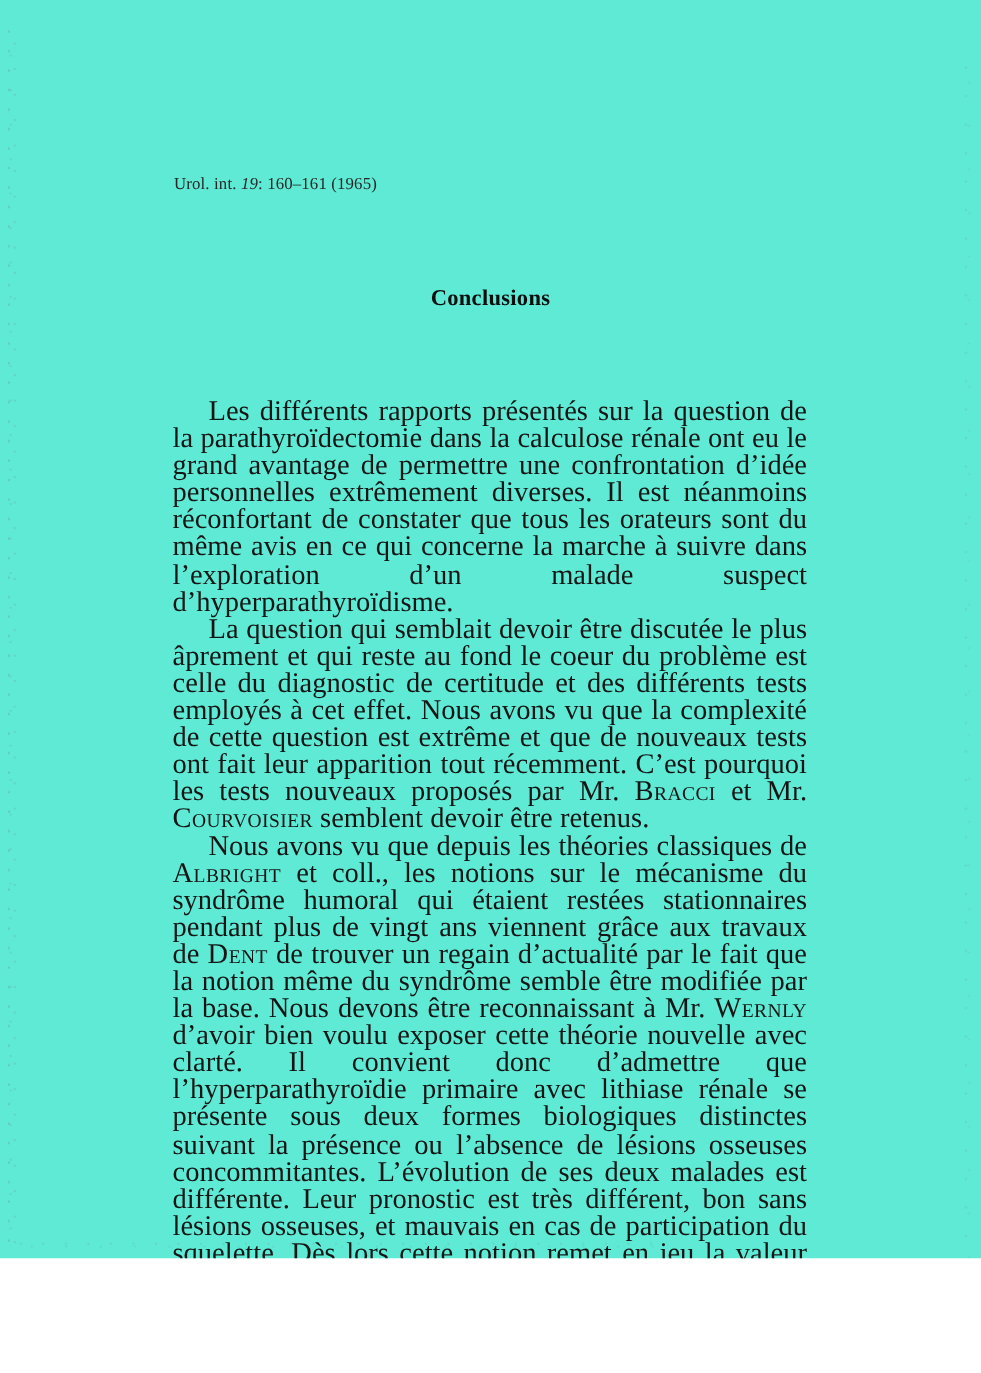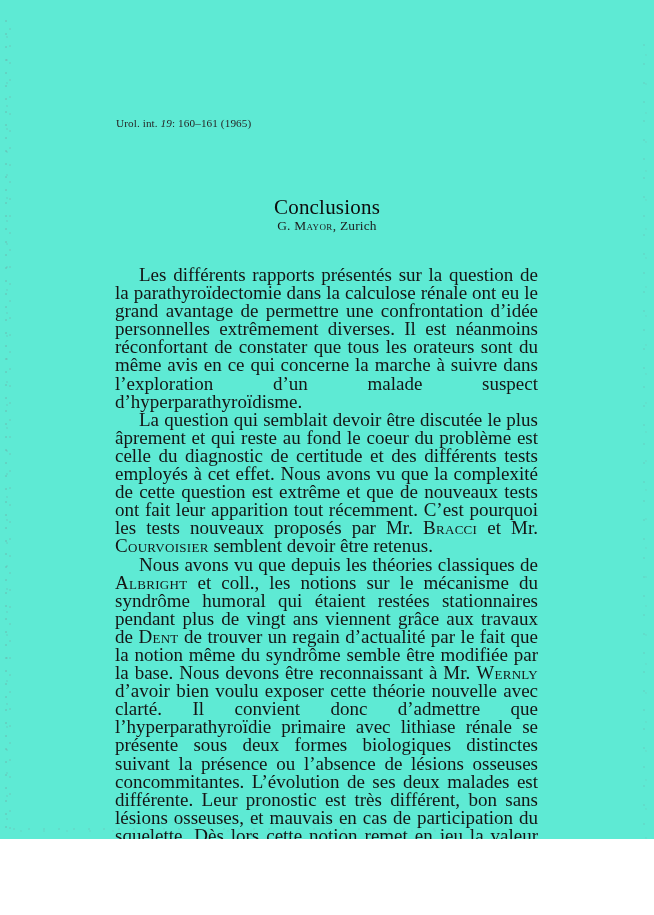--- a/index.html
+++ b/index.html
@@ -71,22 +71,22 @@
   .journal-ref .vol {
     font-style: italic;
   }
 
   .article-title {
     position: absolute;
     left: 0;
     right: 0;
     top: 181px;
     text-align: center;
-    font-size: 21px;
-    font-weight: normal;
+    font-size: 15px;
+    font-weight: bold;
     letter-spacing: 0.2px;
     color: #0d0d0d;
   }
 
   .byline {
     position: absolute;
     left: 0;
     right: 0;
     top: 218px;
     text-align: center;
@@ -130,21 +130,20 @@
 <div class="page">
 
   <div class="scan-speckle-left"></div>
   <div class="scan-speckle-right"></div>
   <div class="scan-speckle-bottom"></div>
 
   <div class="journal-ref"><span>Urol. int. </span><span class="vol">19</span><span>: 160–161 (1965)</span></div>
 
   <h1 class="article-title">Conclusions</h1>
 
-  <div class="byline"><span>G. </span><span class="smallcaps">Mayor</span><span>, Zurich</span></div>
 
   <div class="body-text">
       <p><span>Les différents rapports présentés sur la question de la parathyroïdectomie dans la calculose rénale ont eu le grand avantage de permettre une confrontation d’idée personnelles extrêmement diverses. Il est néanmoins réconfortant de constater que tous les orateurs sont du même avis en ce qui concerne la marche à suivre dans l’exploration d’un malade suspect d’hyperparathyroïdisme.</span></p>
       <p><span>La question qui semblait devoir être discutée le plus âprement et qui reste au fond le coeur du problème est celle du diagnostic de certitude et des différents tests employés à cet effet. Nous avons vu que la complexité de cette question est extrême et que de nouveaux tests ont fait leur apparition tout récemment. C’est pourquoi les tests nouveaux proposés par Mr. </span><span class="smallcaps">Bracci</span><span> et Mr. </span><span class="smallcaps">Courvoisier</span><span> semblent devoir être retenus.</span></p>
       <p><span>Nous avons vu que depuis les théories classiques de </span><span class="smallcaps">Albright</span><span> et coll., les notions sur le mécanisme du syndrôme humoral qui étaient restées stationnaires pendant plus de vingt ans viennent grâce aux travaux de </span><span class="smallcaps">Dent</span><span> de trouver un regain d’actualité par le fait que la notion même du syndrôme semble être modifiée par la base. Nous devons être reconnaissant à Mr. </span><span class="smallcaps">Wernly</span><span> d’avoir bien voulu exposer cette théorie nouvelle avec clarté. Il convient donc d’admettre que l’hyperparathyroïdie primaire avec lithiase rénale se présente sous deux formes biologiques distinctes suivant la présence ou l’absence de lésions osseuses concommitantes. L’évolution de ses deux malades est différente. Leur pronostic est très différent, bon sans lésions osseuses, et mauvais en cas de participation du squelette. Dès lors cette notion remet en jeu la valeur incontestable des dosages de la phosphatase alcaline dont l’interprétation a certainement été sousestimée. Par ailleurs il est plausible d’admettre que ces diverses formes humorales de l’affection parathyroïdienne pourront être distinguées également sur le plan histo-pathologique comme l’a démontré Mr. </span><span class="smallcaps">Bracci</span><span> bien que jusqu’ici l’exploration des pièces opératoires n’ait pas</span></p>
     </div>
 
 </div>
 
 </body></html>

